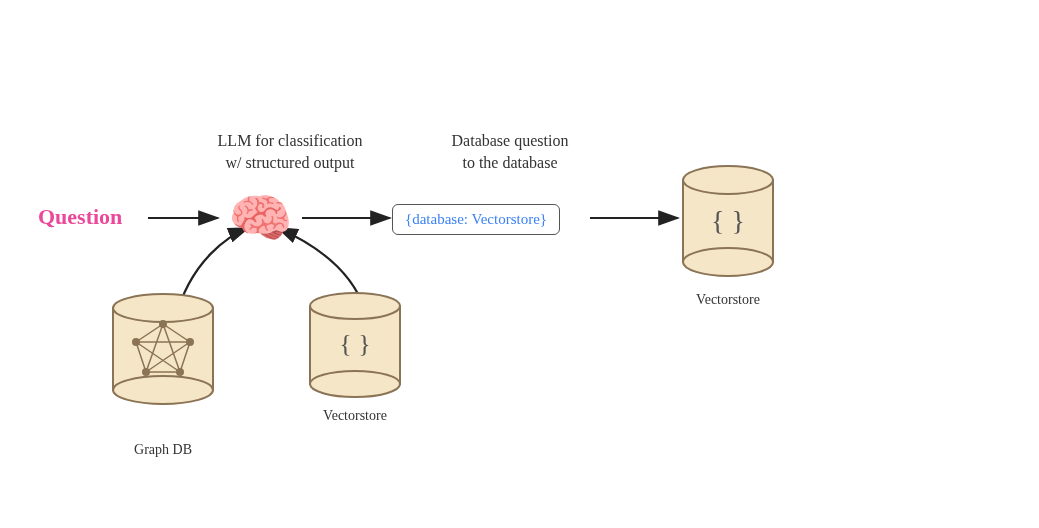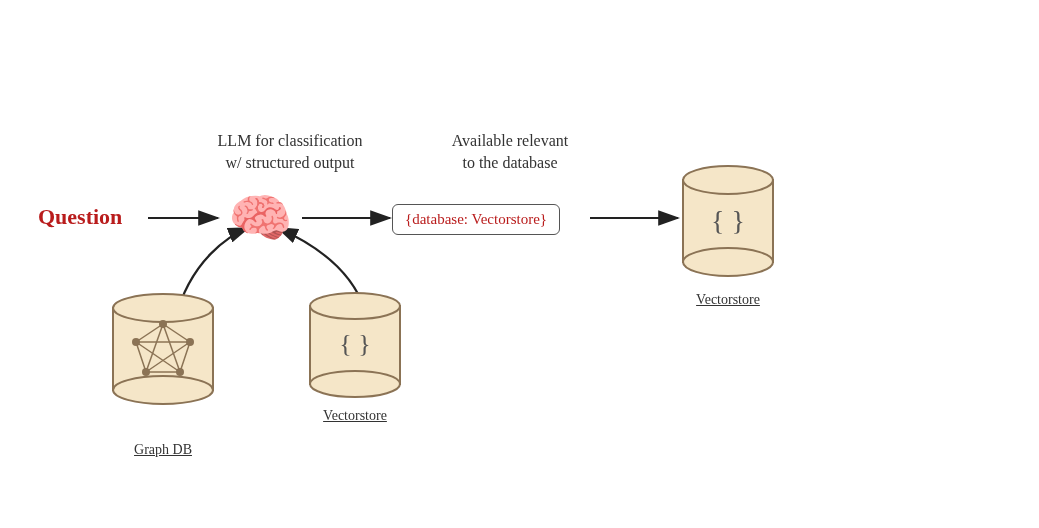--- a/index.html
+++ b/index.html
@@ -35,21 +35,20 @@
       line-height: 1.4;
     }
 
     .label-below {
       position: absolute;
       text-align: center;
       font-family: 'Comic Sans MS', 'Chalkboard SE', cursive;
       font-size: 14px;
       color: #333;
       line-height: 1.4;
-      text-decoration: underline;
     }
 
     
     .cylinder {
       position: absolute;
       display: flex;
       flex-direction: column;
       align-items: center;
       justify-content: center;
     }
@@ -74,29 +73,29 @@
       height: 528px;
       pointer-events: none;
     }
 
     
     .question-text {
       position: absolute;
       font-family: 'Comic Sans MS', 'Chalkboard SE', cursive;
       font-size: 22px;
       font-weight: bold;
-      color: #b91c1c;
+      color: #ec4899;
     }
 
     
     .json-box {
       position: absolute;
       font-family: 'Comic Sans MS', 'Chalkboard SE', cursive;
       font-size: 15px;
-      color: #b91c1c;
+      color: #3b82f6;
       border: 1.5px solid #555;
       border-radius: 6px;
       padding: 6px 12px;
       background: #fff;
       white-space: nowrap;
     }
 
   </style>
 </head>
 <body>
@@ -125,21 +124,21 @@
   <div class="question-text handwrite" style="left: 38px; top: 204px;">Question</div>
 
   <div class="label-above" style="left: 210px; top: 130px; width: 160px;">
     <span>LLM for classification</span><br>
     <span>w/ structured output</span>
   </div>
 
   <div class="brain" style="left: 228px; top: 188px;">🧠</div>
 
   <div class="label-above" style="left: 410px; top: 130px; width: 200px;">
-    <span>Available relevant</span><br>
+    <span>Database question</span><br>
     <span>to the database</span>
   </div>
 
   <div class="json-box" style="left: 392px; top: 204px;">{database: Vectorstore}</div>
 
   <div class="cylinder" style="left: 678px; top: 162px; width: 100px; height: 120px;">
     <svg width="100" height="120" viewBox="0 0 100 120">
 
       <rect x="5" y="18" width="90" height="82" fill="#f5e6c8" stroke="#8B7355" stroke-width="2"></rect>
 

